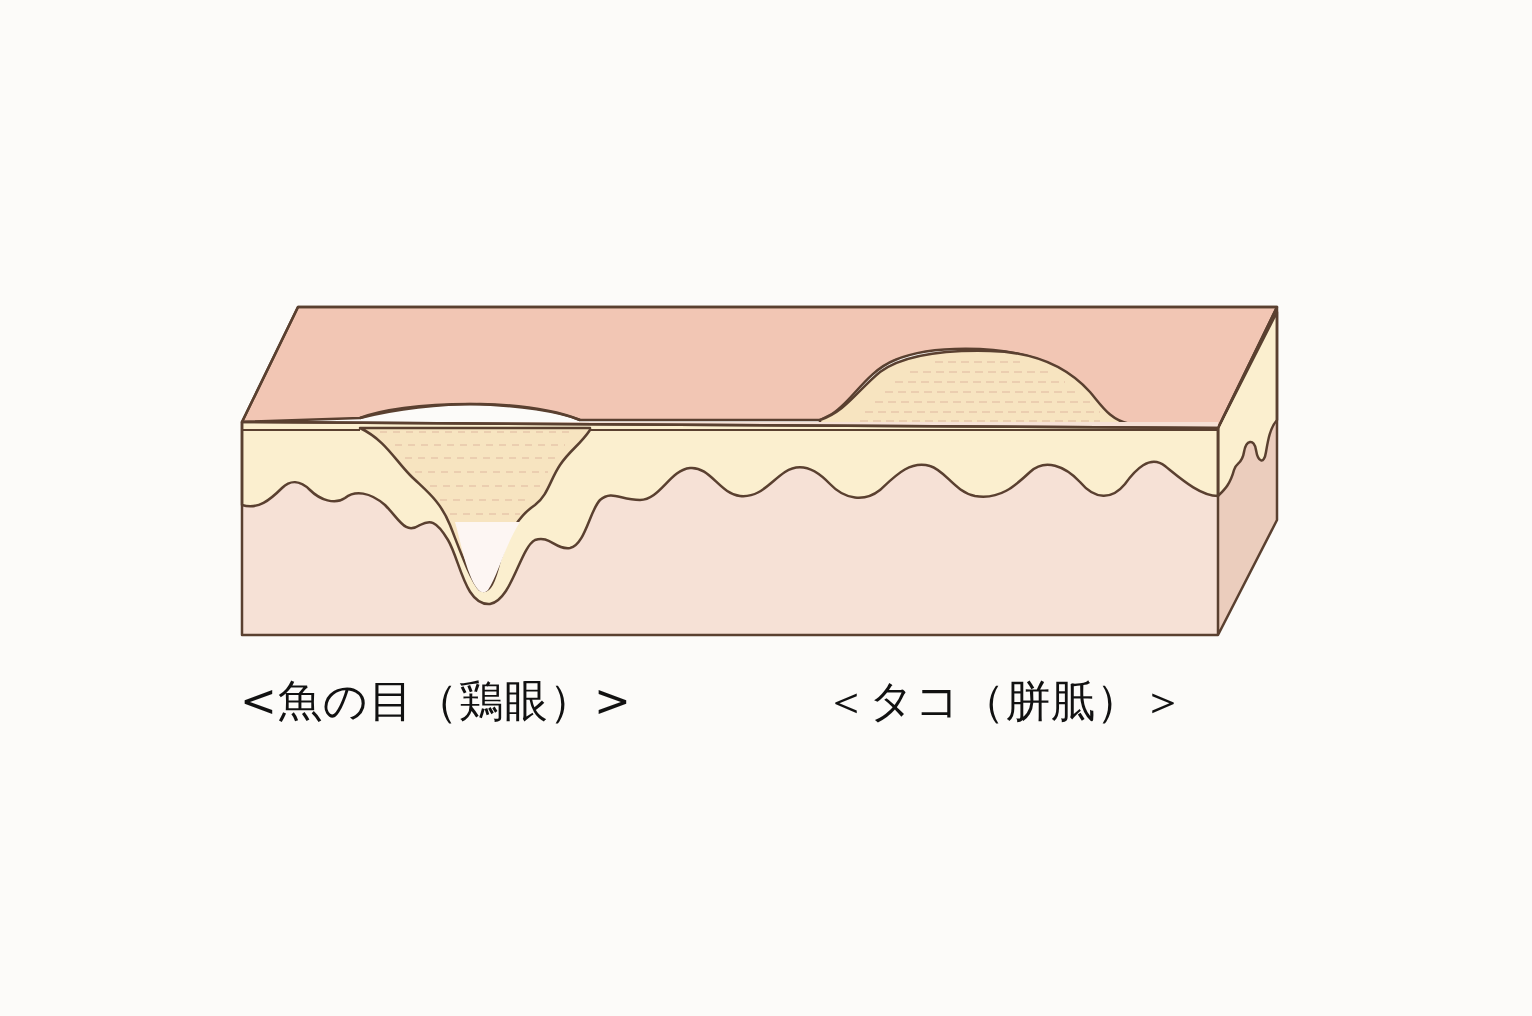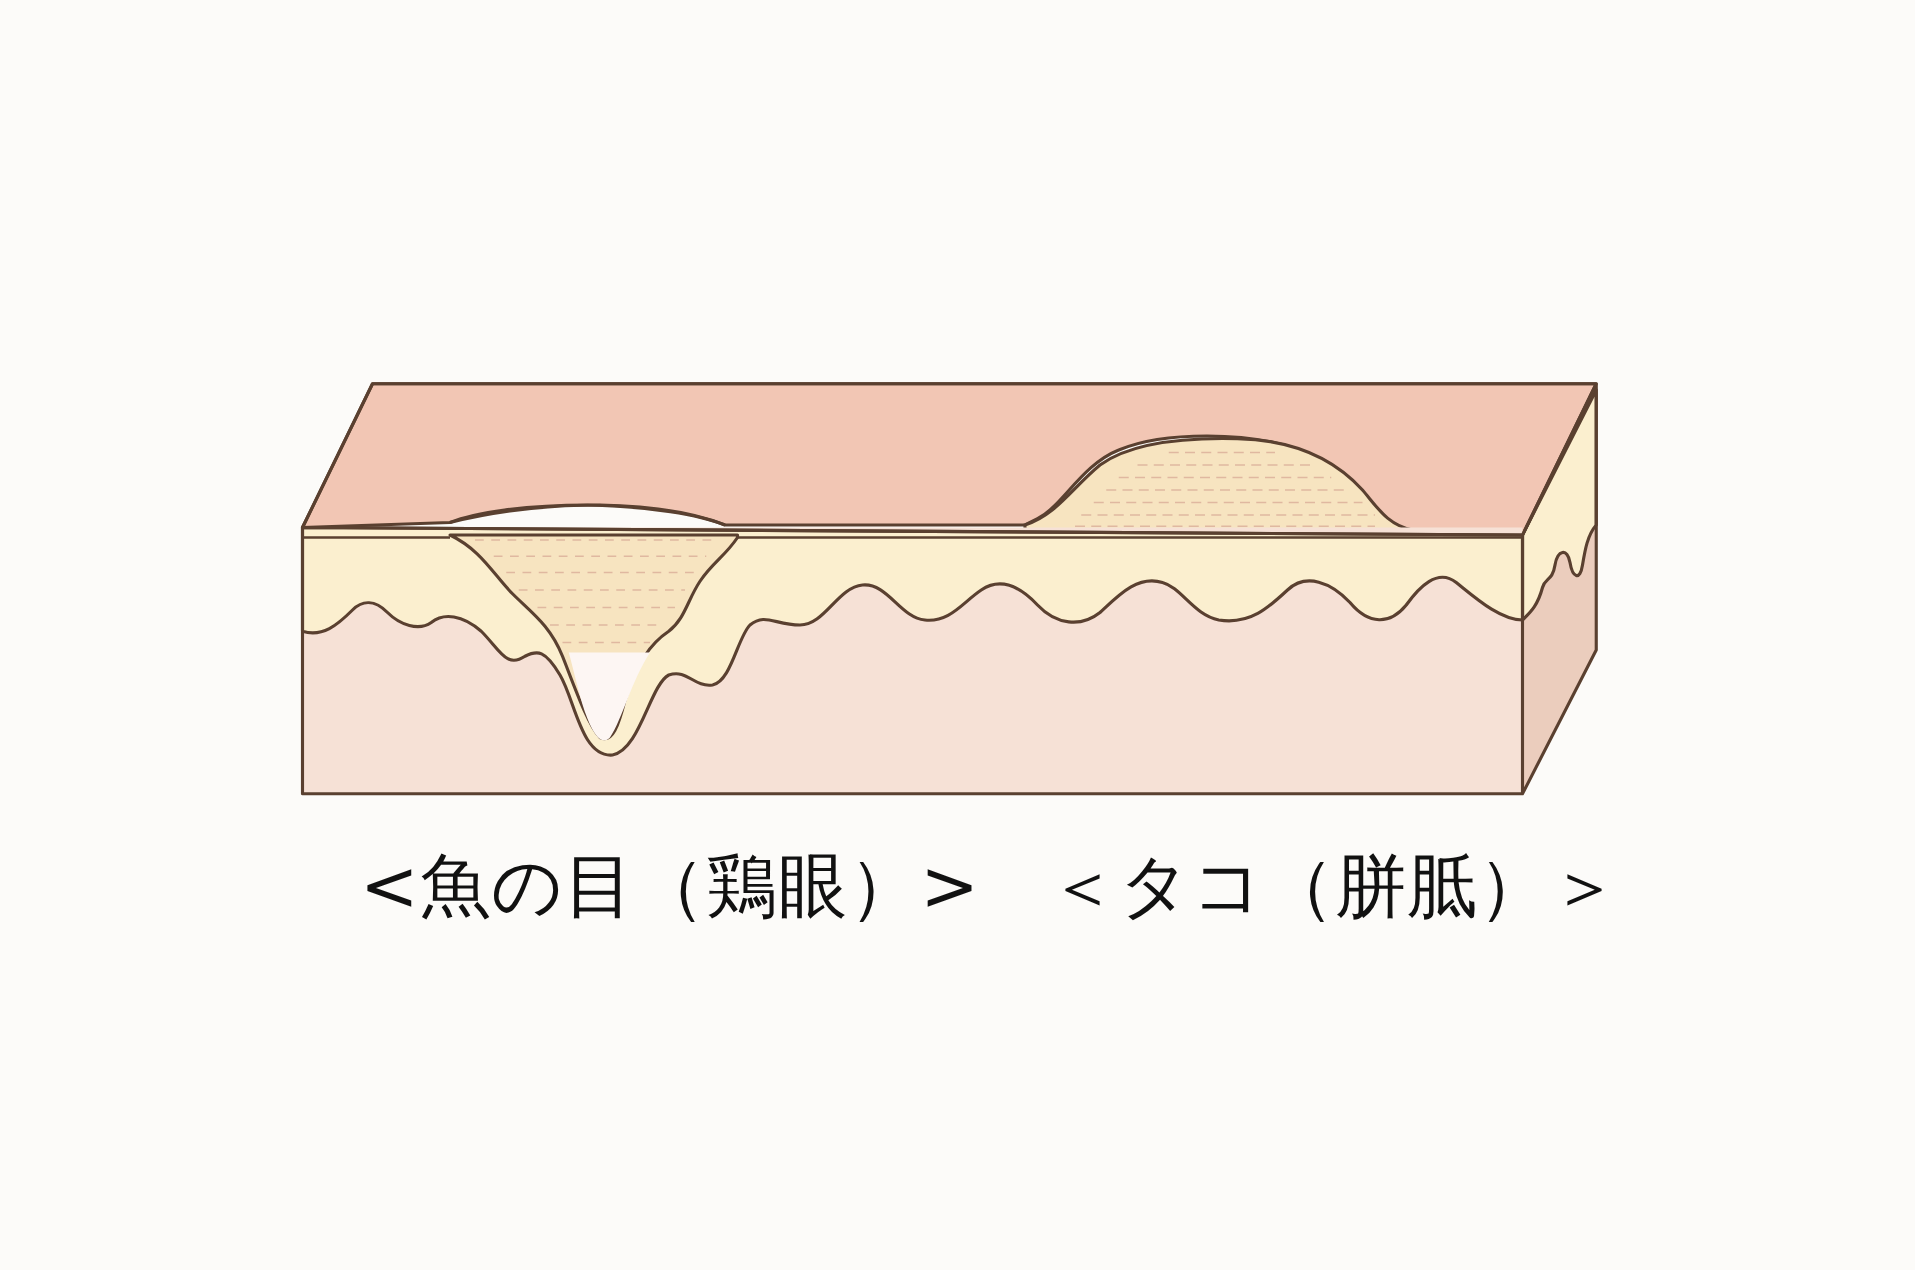--- a/index.html
+++ b/index.html
@@ -7,28 +7,27 @@
     width: 1532px; height: 1016px;
     background: #fcfbf9;
     position: relative;
     overflow: hidden;
     font-family: "DejaVu Sans", sans-serif;
   }
   #diagram { position: absolute; left: 0; top: 0; }
   .label {
     position: absolute;
     top: 672px;
-    font-size: 56px;
+    font-size: 44px;
     color: #111;
     letter-spacing: 1px;
     white-space: nowrap;
-    margin-left: 48px;
   }
   #label-corn { left: 240px; }
-  #label-callus { left: 790px; font-family: Liberation Serif, serif; }
+  #label-callus { left: 824px; font-family: Liberation Serif, serif; }
 </style>
 </head>
 <body>
 
 <svg id="diagram" width="1532" height="1016" viewBox="0 0 1532 1016" xmlns="http://www.w3.org/2000/svg">
 
   <path d="M1218,428 L1277,312 L1277,520 L1218,636 Z" fill="#ebcdbd"></path>
 
   <path d="M1218,428 L1277,312 L1277,420 C1270,428 1268,440 1266,452 C1264,465 1258,462 1256,450 C1254,438 1246,440 1244,452 C1242,465 1236,462 1234,470 C1230,485 1224,490 1218,496 Z" fill="#fbefcf" stroke="#5a4030" stroke-width="2.5" stroke-linejoin="round"></path>
 

